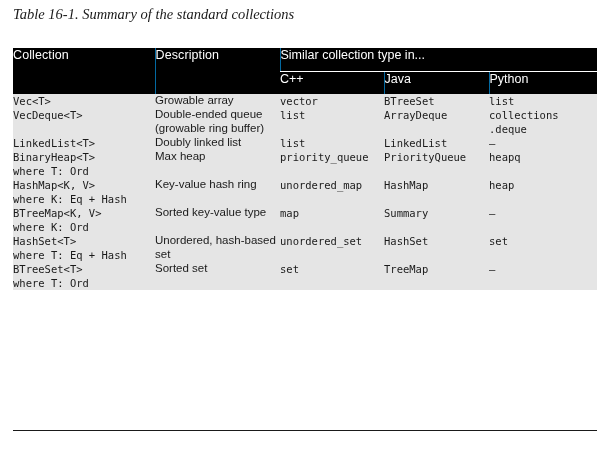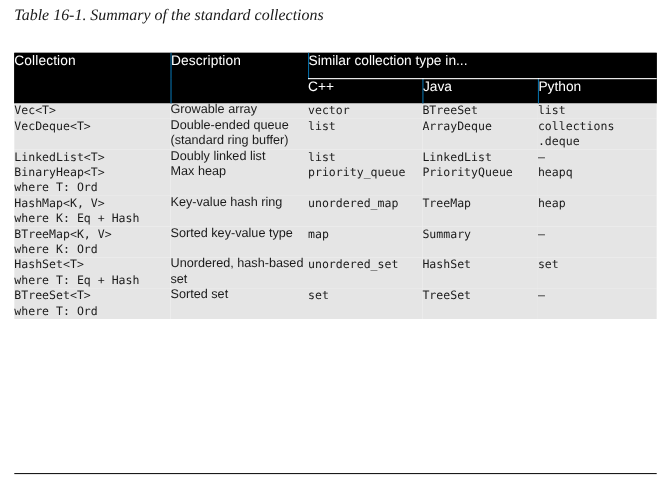--- a/index.html
+++ b/index.html
@@ -162,21 +162,21 @@
     <tr class="first-body-row">
       <td class="cell-mono">Vec&lt;T&gt;</td>
       <td class="cell-prose">Growable array</td>
       <td class="cell-mono">vector</td>
       <td class="cell-mono">BTreeSet</td>
       <td class="cell-mono">list</td>
     </tr>
     <tr>
       <td class="cell-mono">VecDeque&lt;T&gt;</td>
       <td class="cell-prose">Double-ended queue
-(standard ring buffer)</td>
+(growable ring buffer)</td>
       <td class="cell-mono">list</td>
       <td class="cell-mono">ArrayDeque</td>
       <td class="cell-mono">collections
 .deque</td>
     </tr>
     <tr>
       <td class="cell-mono">LinkedList&lt;T&gt;</td>
       <td class="cell-prose">Doubly linked list</td>
       <td class="cell-mono">list</td>
       <td class="cell-mono">LinkedList</td>
@@ -188,21 +188,21 @@
       <td class="cell-prose">Max heap</td>
       <td class="cell-mono">priority_queue</td>
       <td class="cell-mono">PriorityQueue</td>
       <td class="cell-mono">heapq</td>
     </tr>
     <tr>
       <td class="cell-mono">HashMap&lt;K, V&gt;
 where K: Eq + Hash</td>
       <td class="cell-prose">Key-value hash ring</td>
       <td class="cell-mono">unordered_map</td>
-      <td class="cell-mono">TreeMap</td>
+      <td class="cell-mono">HashMap</td>
       <td class="cell-mono">heap</td>
     </tr>
     <tr>
       <td class="cell-mono">BTreeMap&lt;K, V&gt;
 where K: Ord</td>
       <td class="cell-prose">Sorted key-value type</td>
       <td class="cell-mono">map</td>
       <td class="cell-mono">Summary</td>
       <td class="cell-dash">—</td>
     </tr>
@@ -213,19 +213,19 @@
 set</td>
       <td class="cell-mono">unordered_set</td>
       <td class="cell-mono">HashSet</td>
       <td class="cell-mono">set</td>
     </tr>
     <tr>
       <td class="cell-mono">BTreeSet&lt;T&gt;
 where T: Ord</td>
       <td class="cell-prose">Sorted set</td>
       <td class="cell-mono">set</td>
-      <td class="cell-mono">TreeSet</td>
+      <td class="cell-mono">TreeMap</td>
       <td class="cell-dash">—</td>
     </tr>
   </tbody>
 </table>
 
 <div id="table-bottom-rule"></div>
 
 </body></html>

